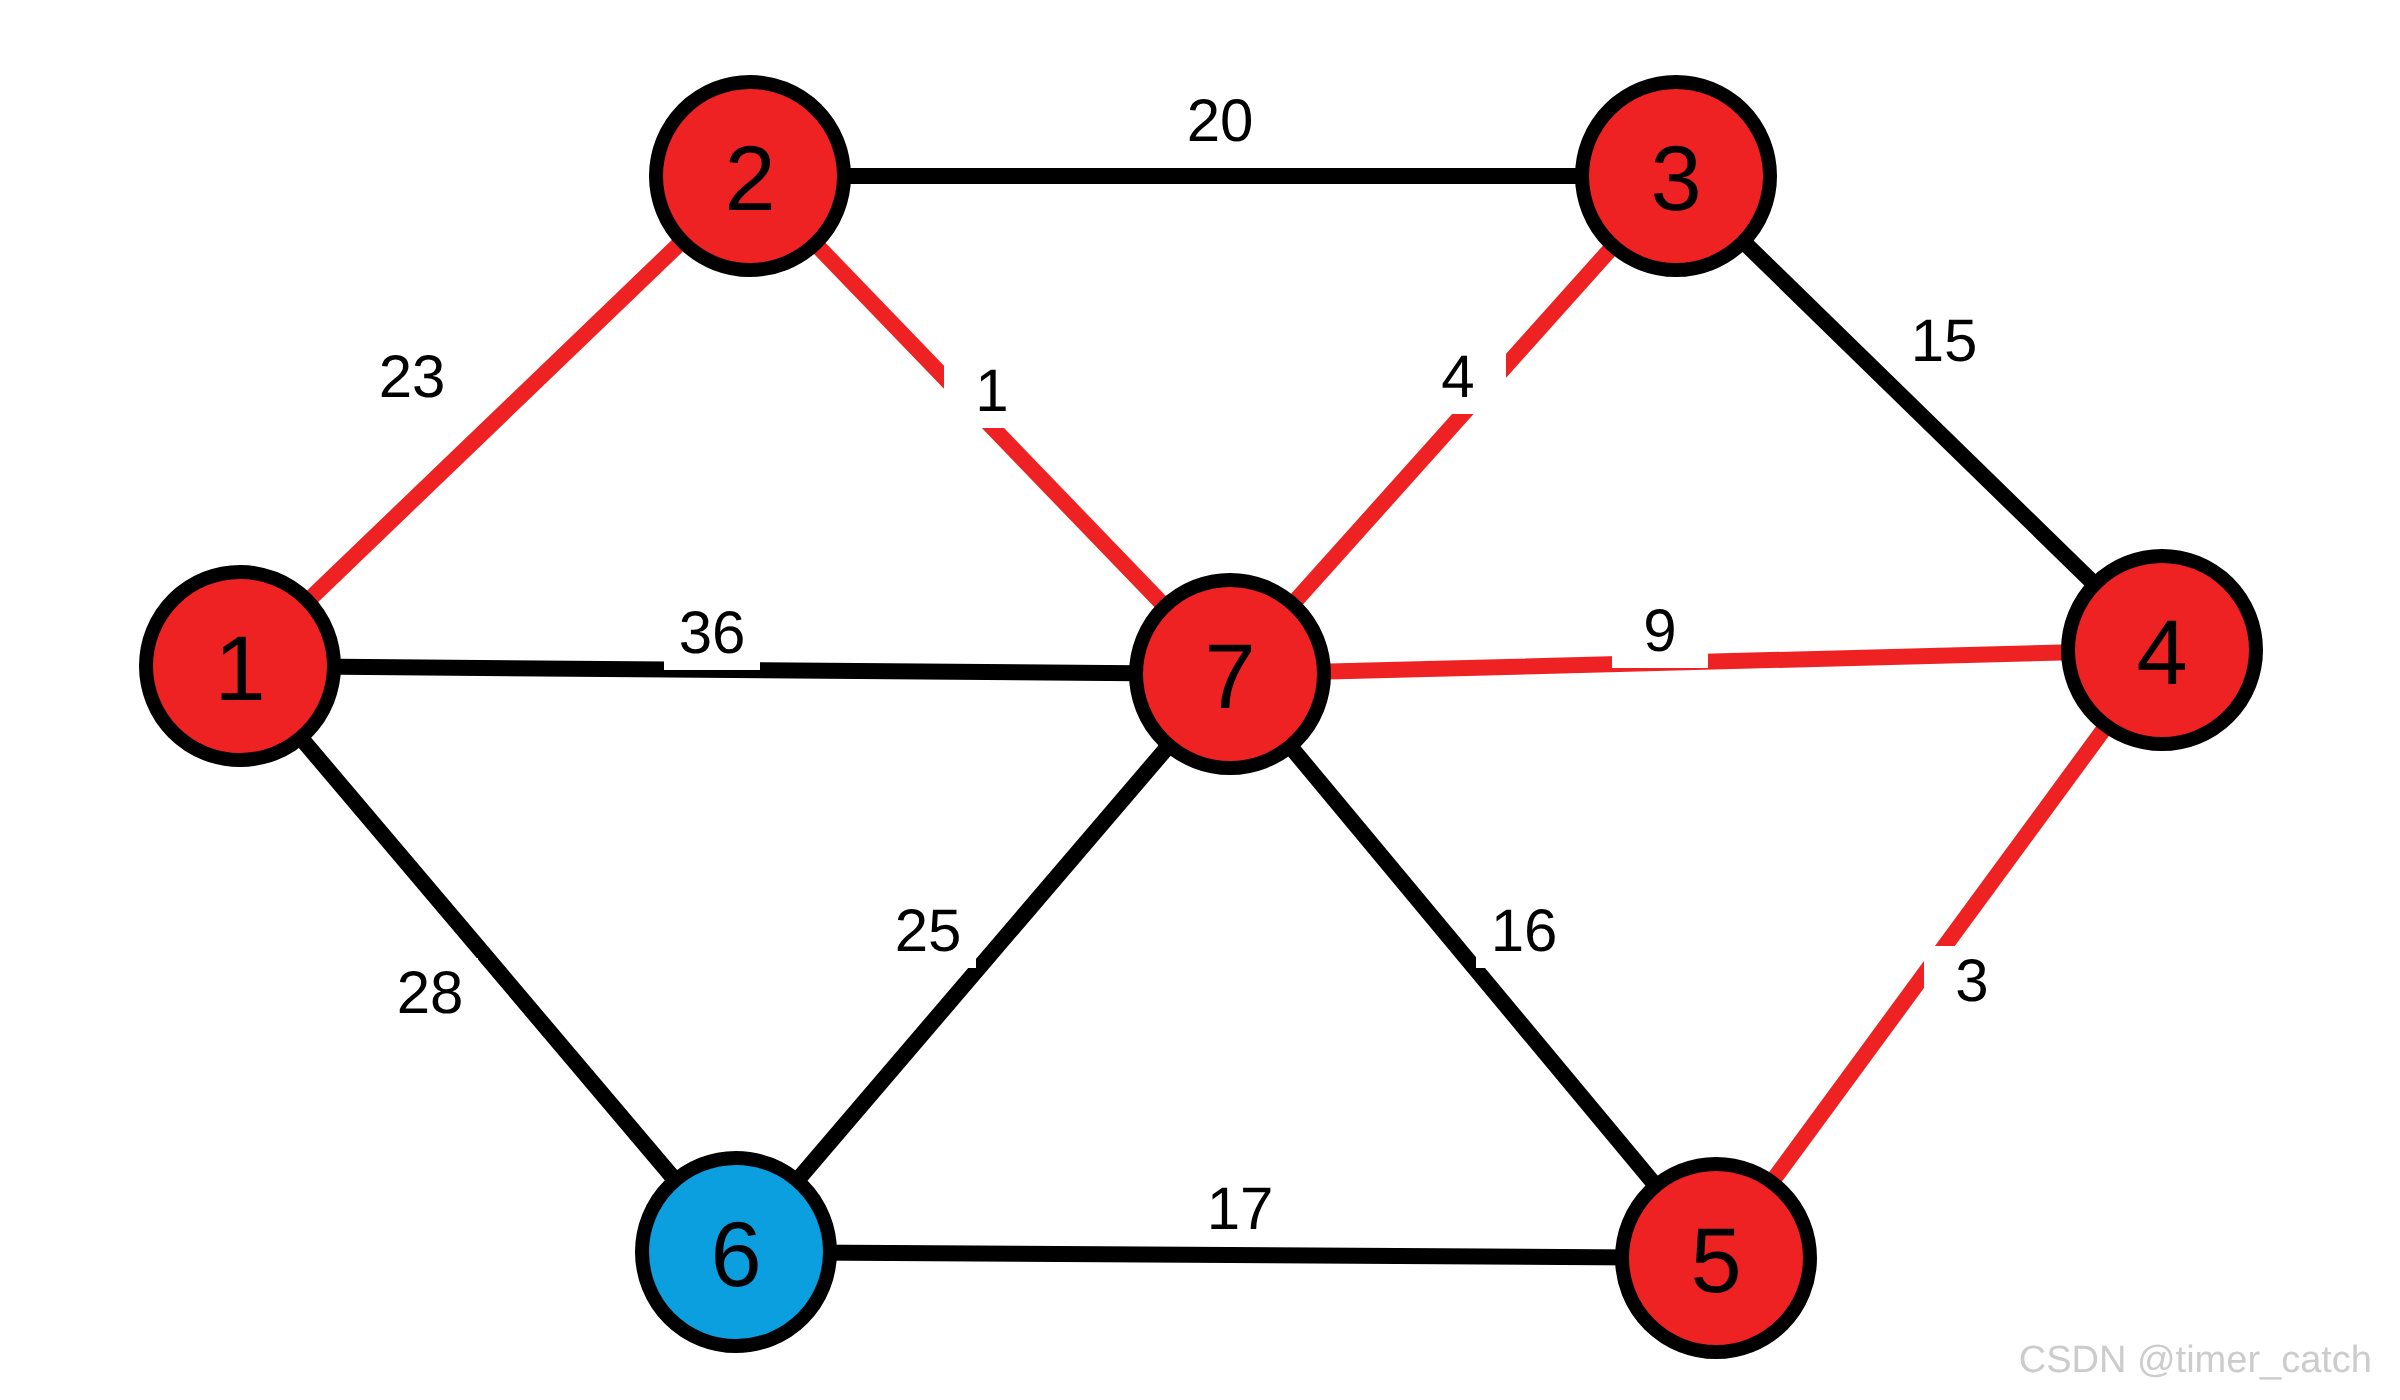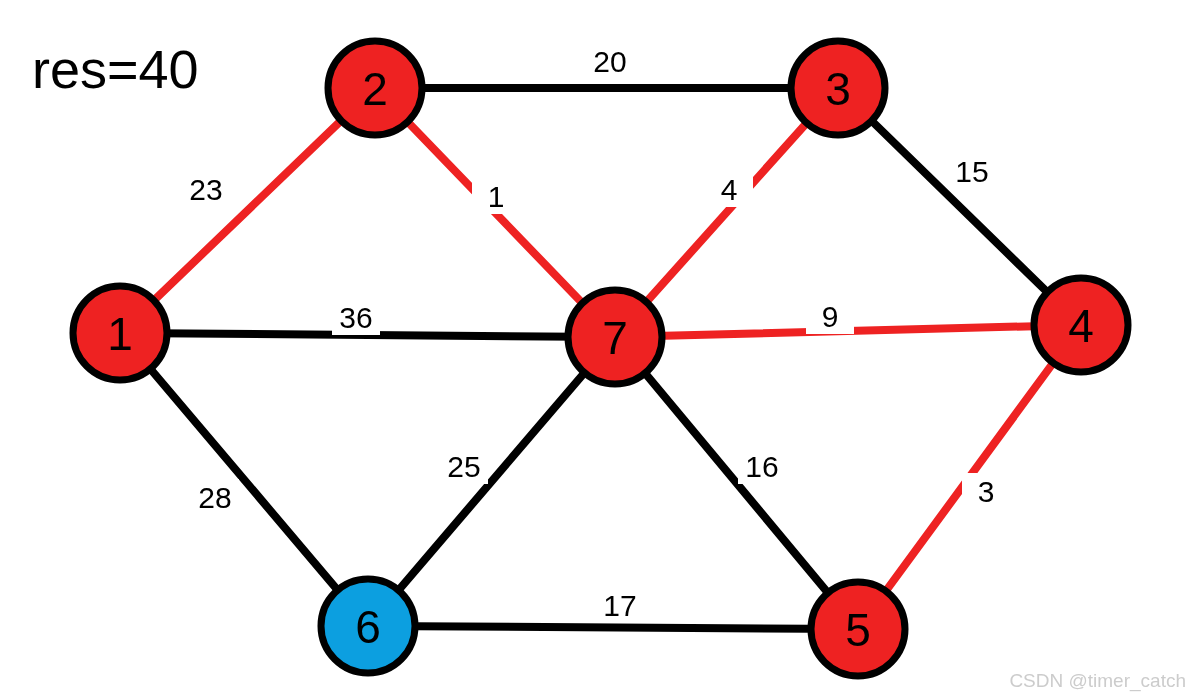--- a/index.html
+++ b/index.html
@@ -159,16 +159,15 @@
           <circle cx="368" cy="626" r="47" fill="#0c9fe0" class="node-circle"></circle>
           <text x="368" y="627" class="node-label">6</text>
         </g>
         <g>
           <circle cx="615" cy="337" r="47" fill="#ee2222" class="node-circle"></circle>
           <text x="615" y="338" class="node-label">7</text>
         </g>
       </g>
   </svg>
 
-  <div id="res-text">res=40</div>
   <div id="watermark">CSDN @timer_catch</div>
 
 </div>
 
 </body></html>

